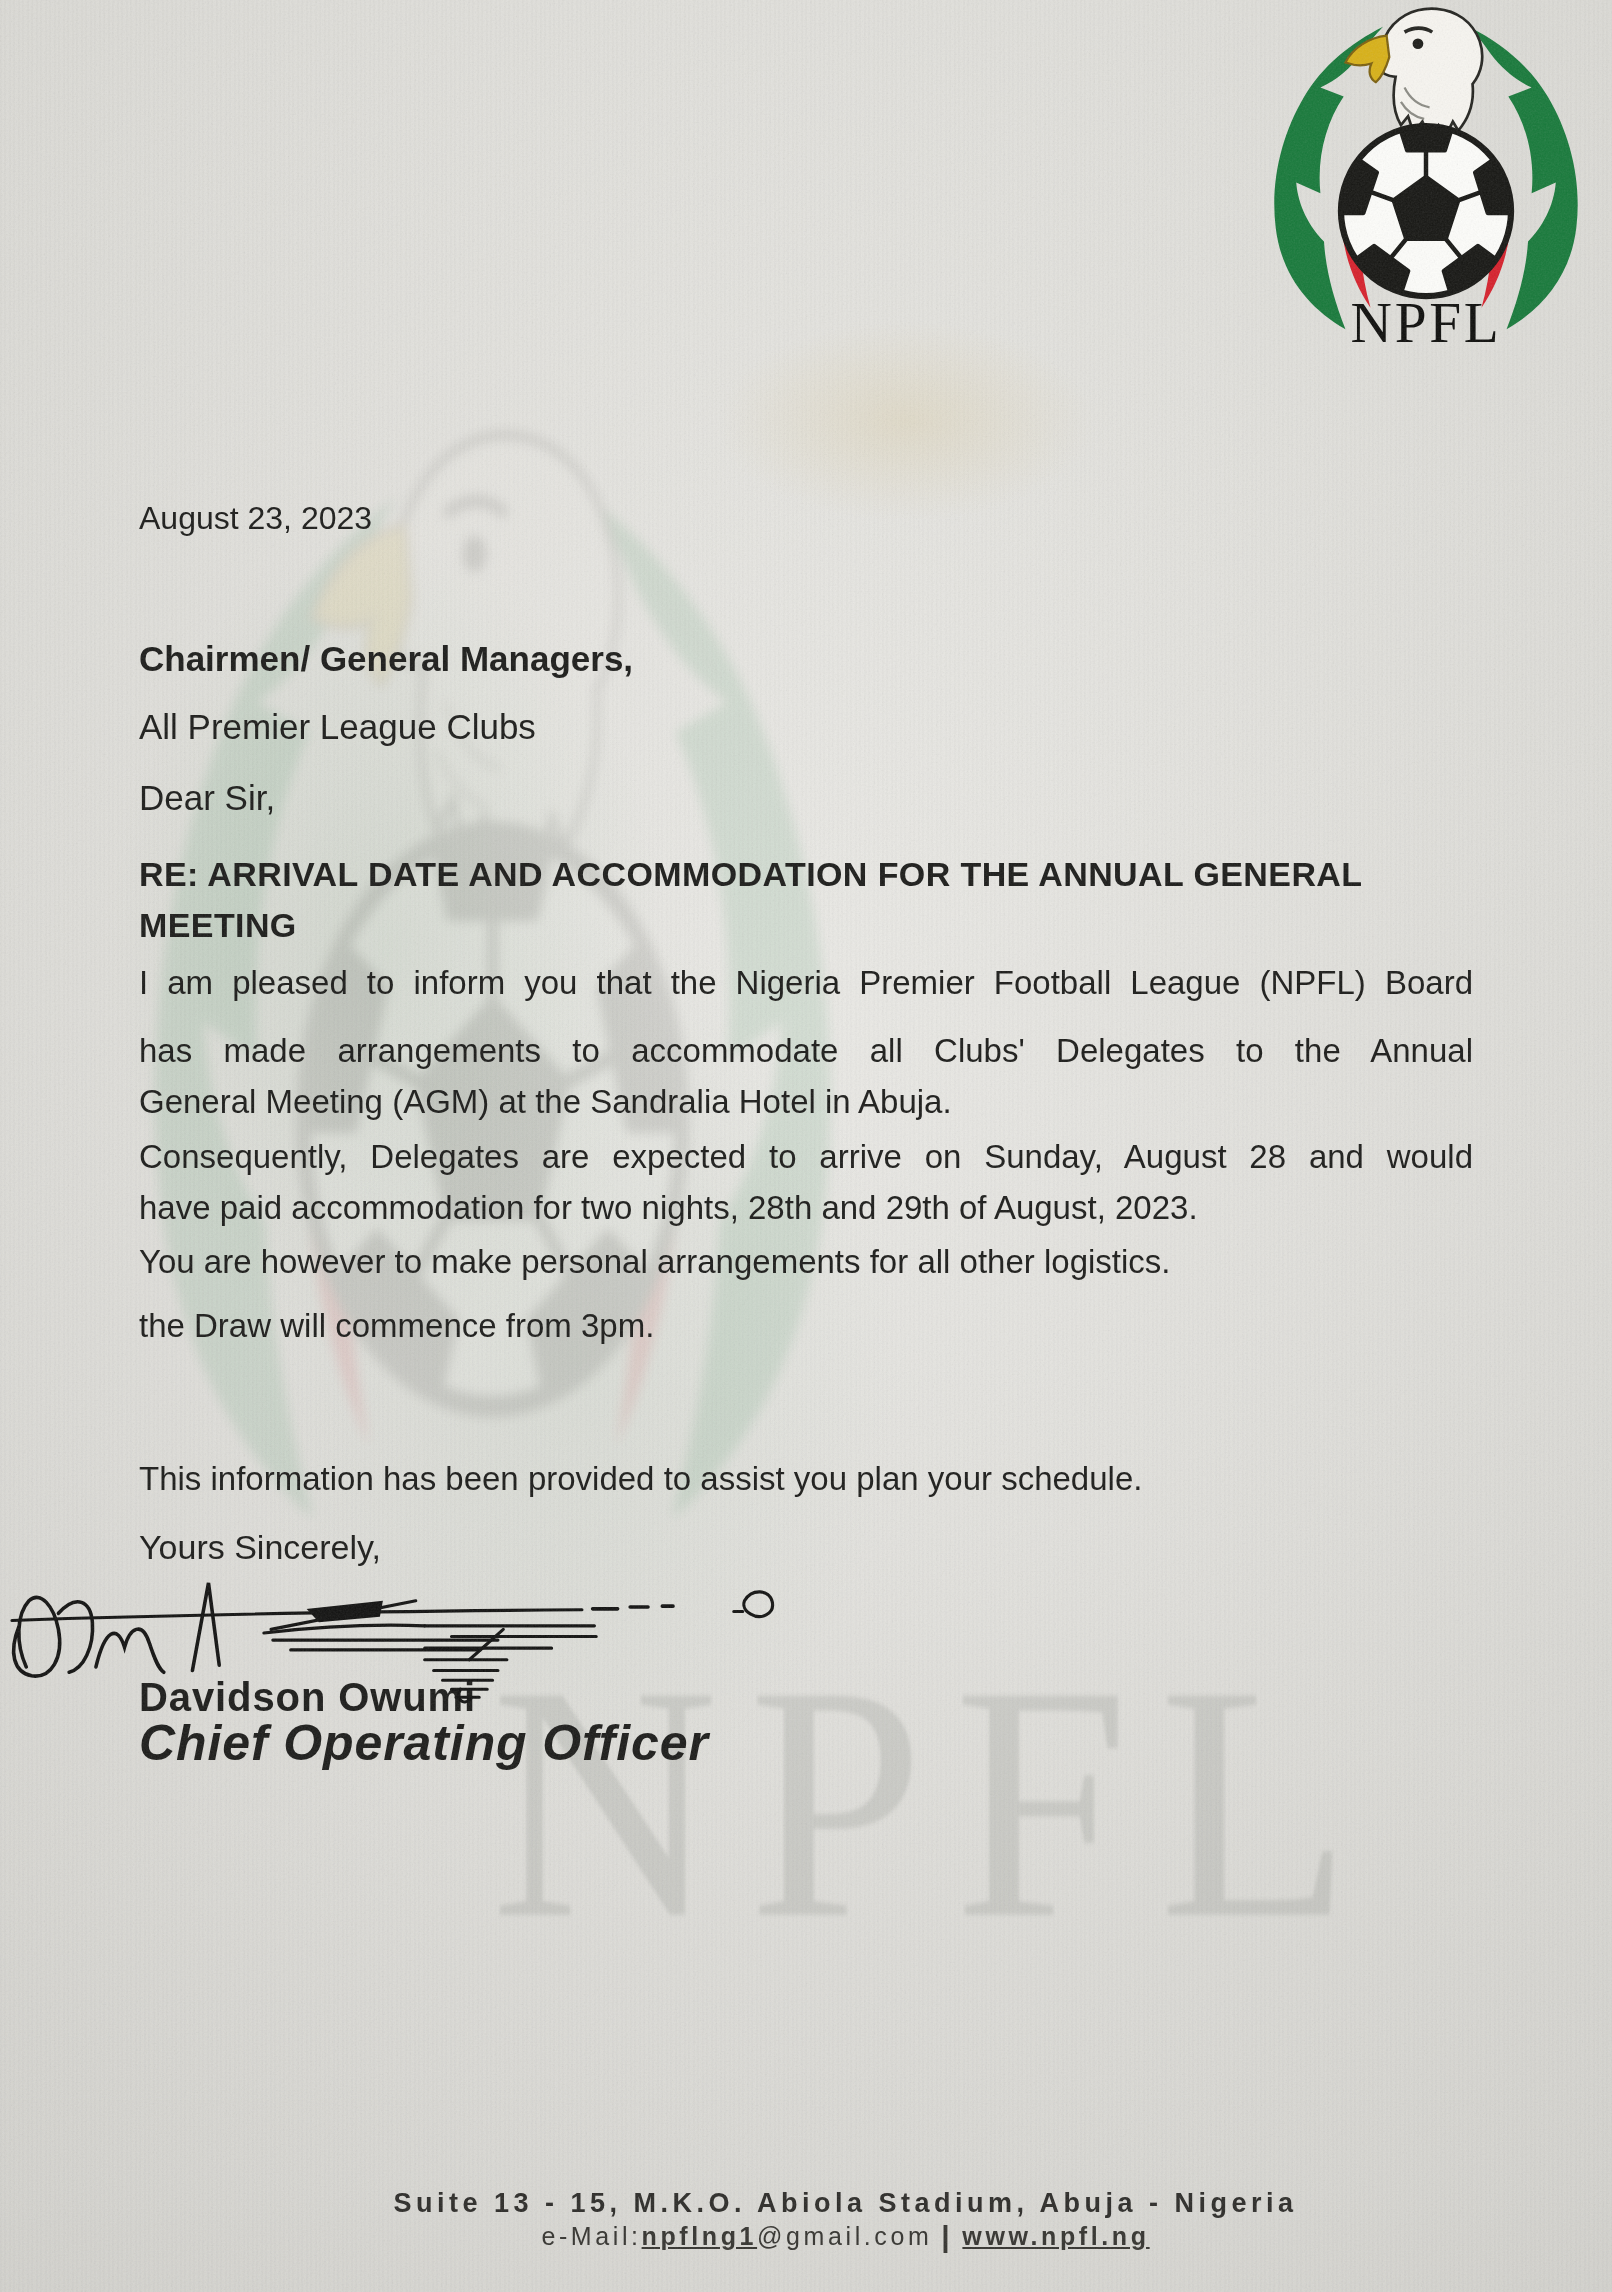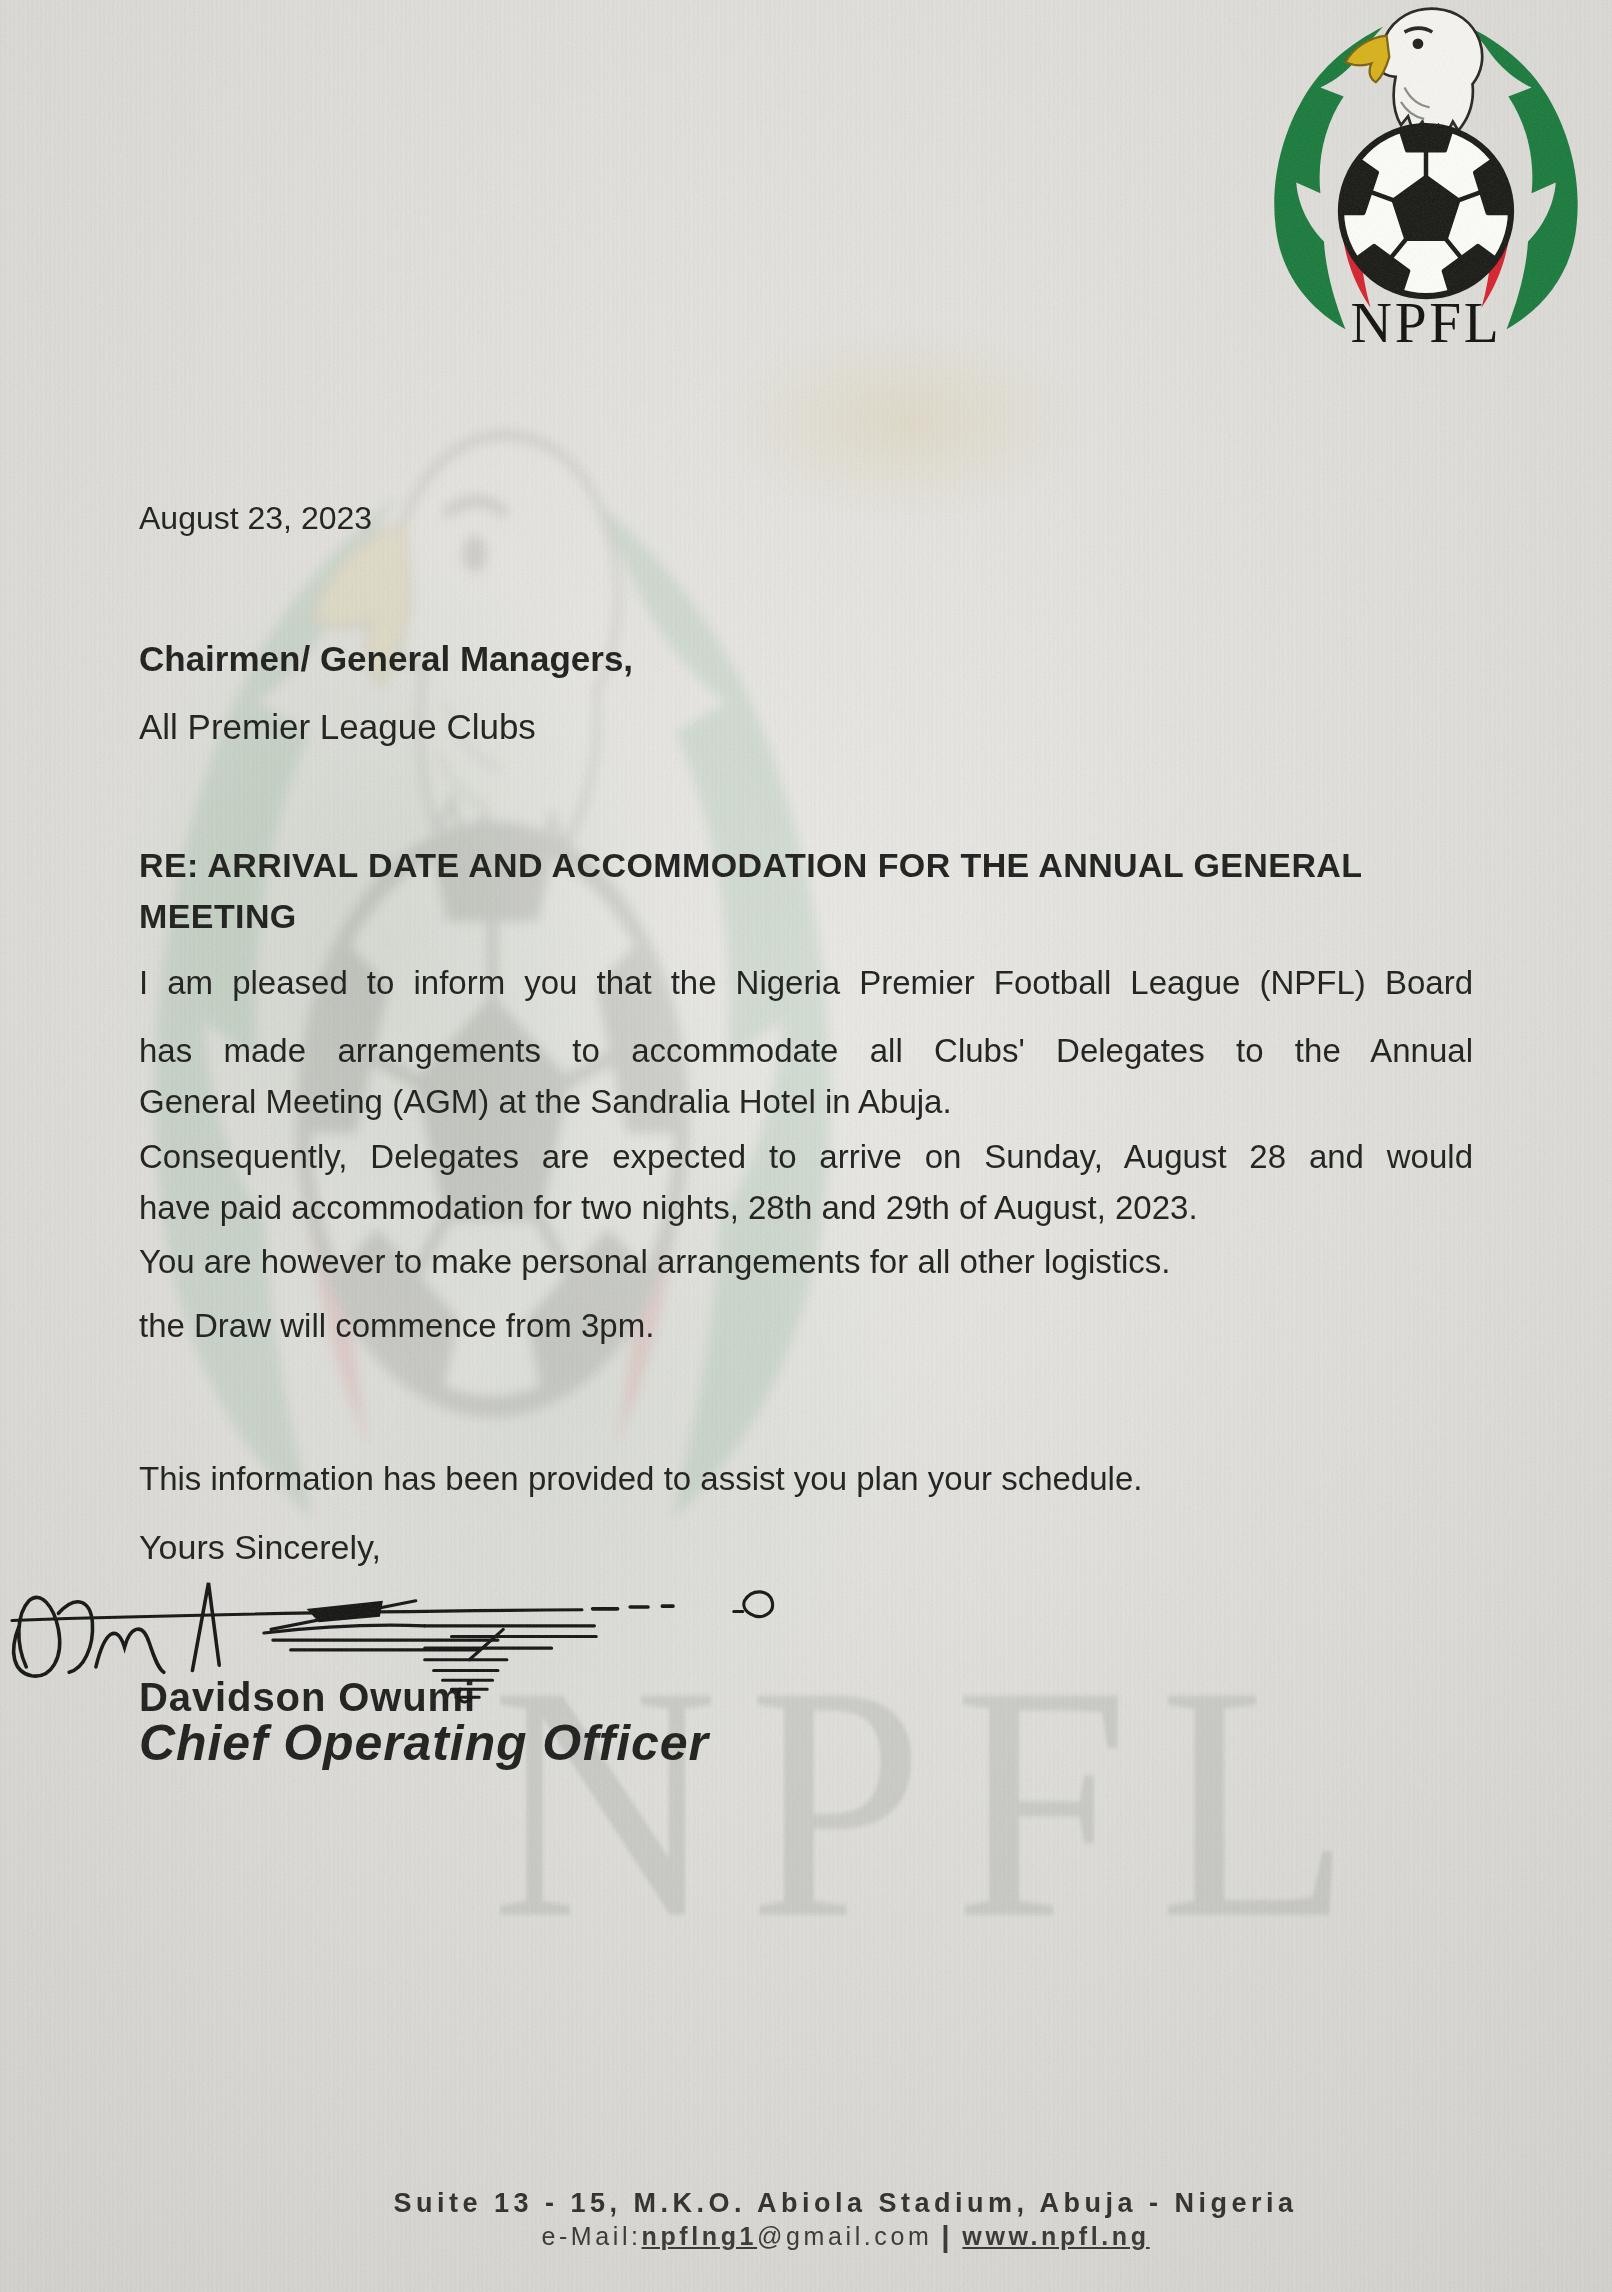--- a/index.html
+++ b/index.html
@@ -36,21 +36,21 @@
   }
 
   
   .tline{position:absolute;left:139px;width:1334px;font-size:35px;line-height:51px;}
   .bold{font-weight:bold;}
   .para{position:absolute;left:139px;width:1334px;font-size:33px;}
   .para .line{display:block;height:51px;line-height:51px;overflow:hidden;white-space:nowrap;}
   .para .line.jfy{white-space:normal;text-align:justify;margin-top:17px;}
   .para .line.jfy::after{content:"";display:inline-block;width:100%;height:0;}
   .date{font-size:32px;}
-  .subject{font-size:34px;letter-spacing:0.4px;}
+  .subject{font-size:34px;letter-spacing:0.4px;margin-top:9px;}
   .name{font-size:40px;font-weight:bold;letter-spacing:0.9px;}
   .title{font-size:50px;font-weight:bold;font-style:italic;letter-spacing:0.9px;}
 
   
   .logo{position:absolute;left:1247px;top:7.2px;width:358px;height:342px;z-index:3;}
   .logo svg{width:100%;height:100%;}
 
   
   .sig{position:absolute;left:1.8px;top:1574px;width:815px;height:134px;z-index:4;}
 
@@ -150,20 +150,21 @@
           </g>
         </g>
         <text x="200" y="374" font-family="Liberation Serif, DejaVu Serif, serif" font-size="64" letter-spacing="3" text-anchor="middle" fill="#0d0d0b">NPFL</text>
       </svg>
     </div>
 
     <div class="tline date abs" style="top:493px">August 23, 2023</div>
 
     <div class="tline bold abs" style="top:633px">Chairmen/ General Managers,</div>
     <div class="tline abs" style="top:701px">All Premier League Clubs</div>
+    <div class="tline abs" style="top:772px">Dear Sir,</div>
 
     <div class="tline bold subject abs" style="top:840px">RE: ARRIVAL DATE AND ACCOMMODATION FOR THE ANNUAL GENERAL MEETING</div>
 
     <div class="para" style="top:940px">
       <span class="line jfy">I am pleased to inform you that the Nigeria Premier Football League (NPFL) Board</span>
       <span class="line jfy">has made arrangements to accommodate all Clubs' Delegates to the Annual</span>
       <span class="line">General Meeting (AGM) at the Sandralia Hotel in Abuja.</span>
     </div>
 
     <div class="para" style="top:1114px">

